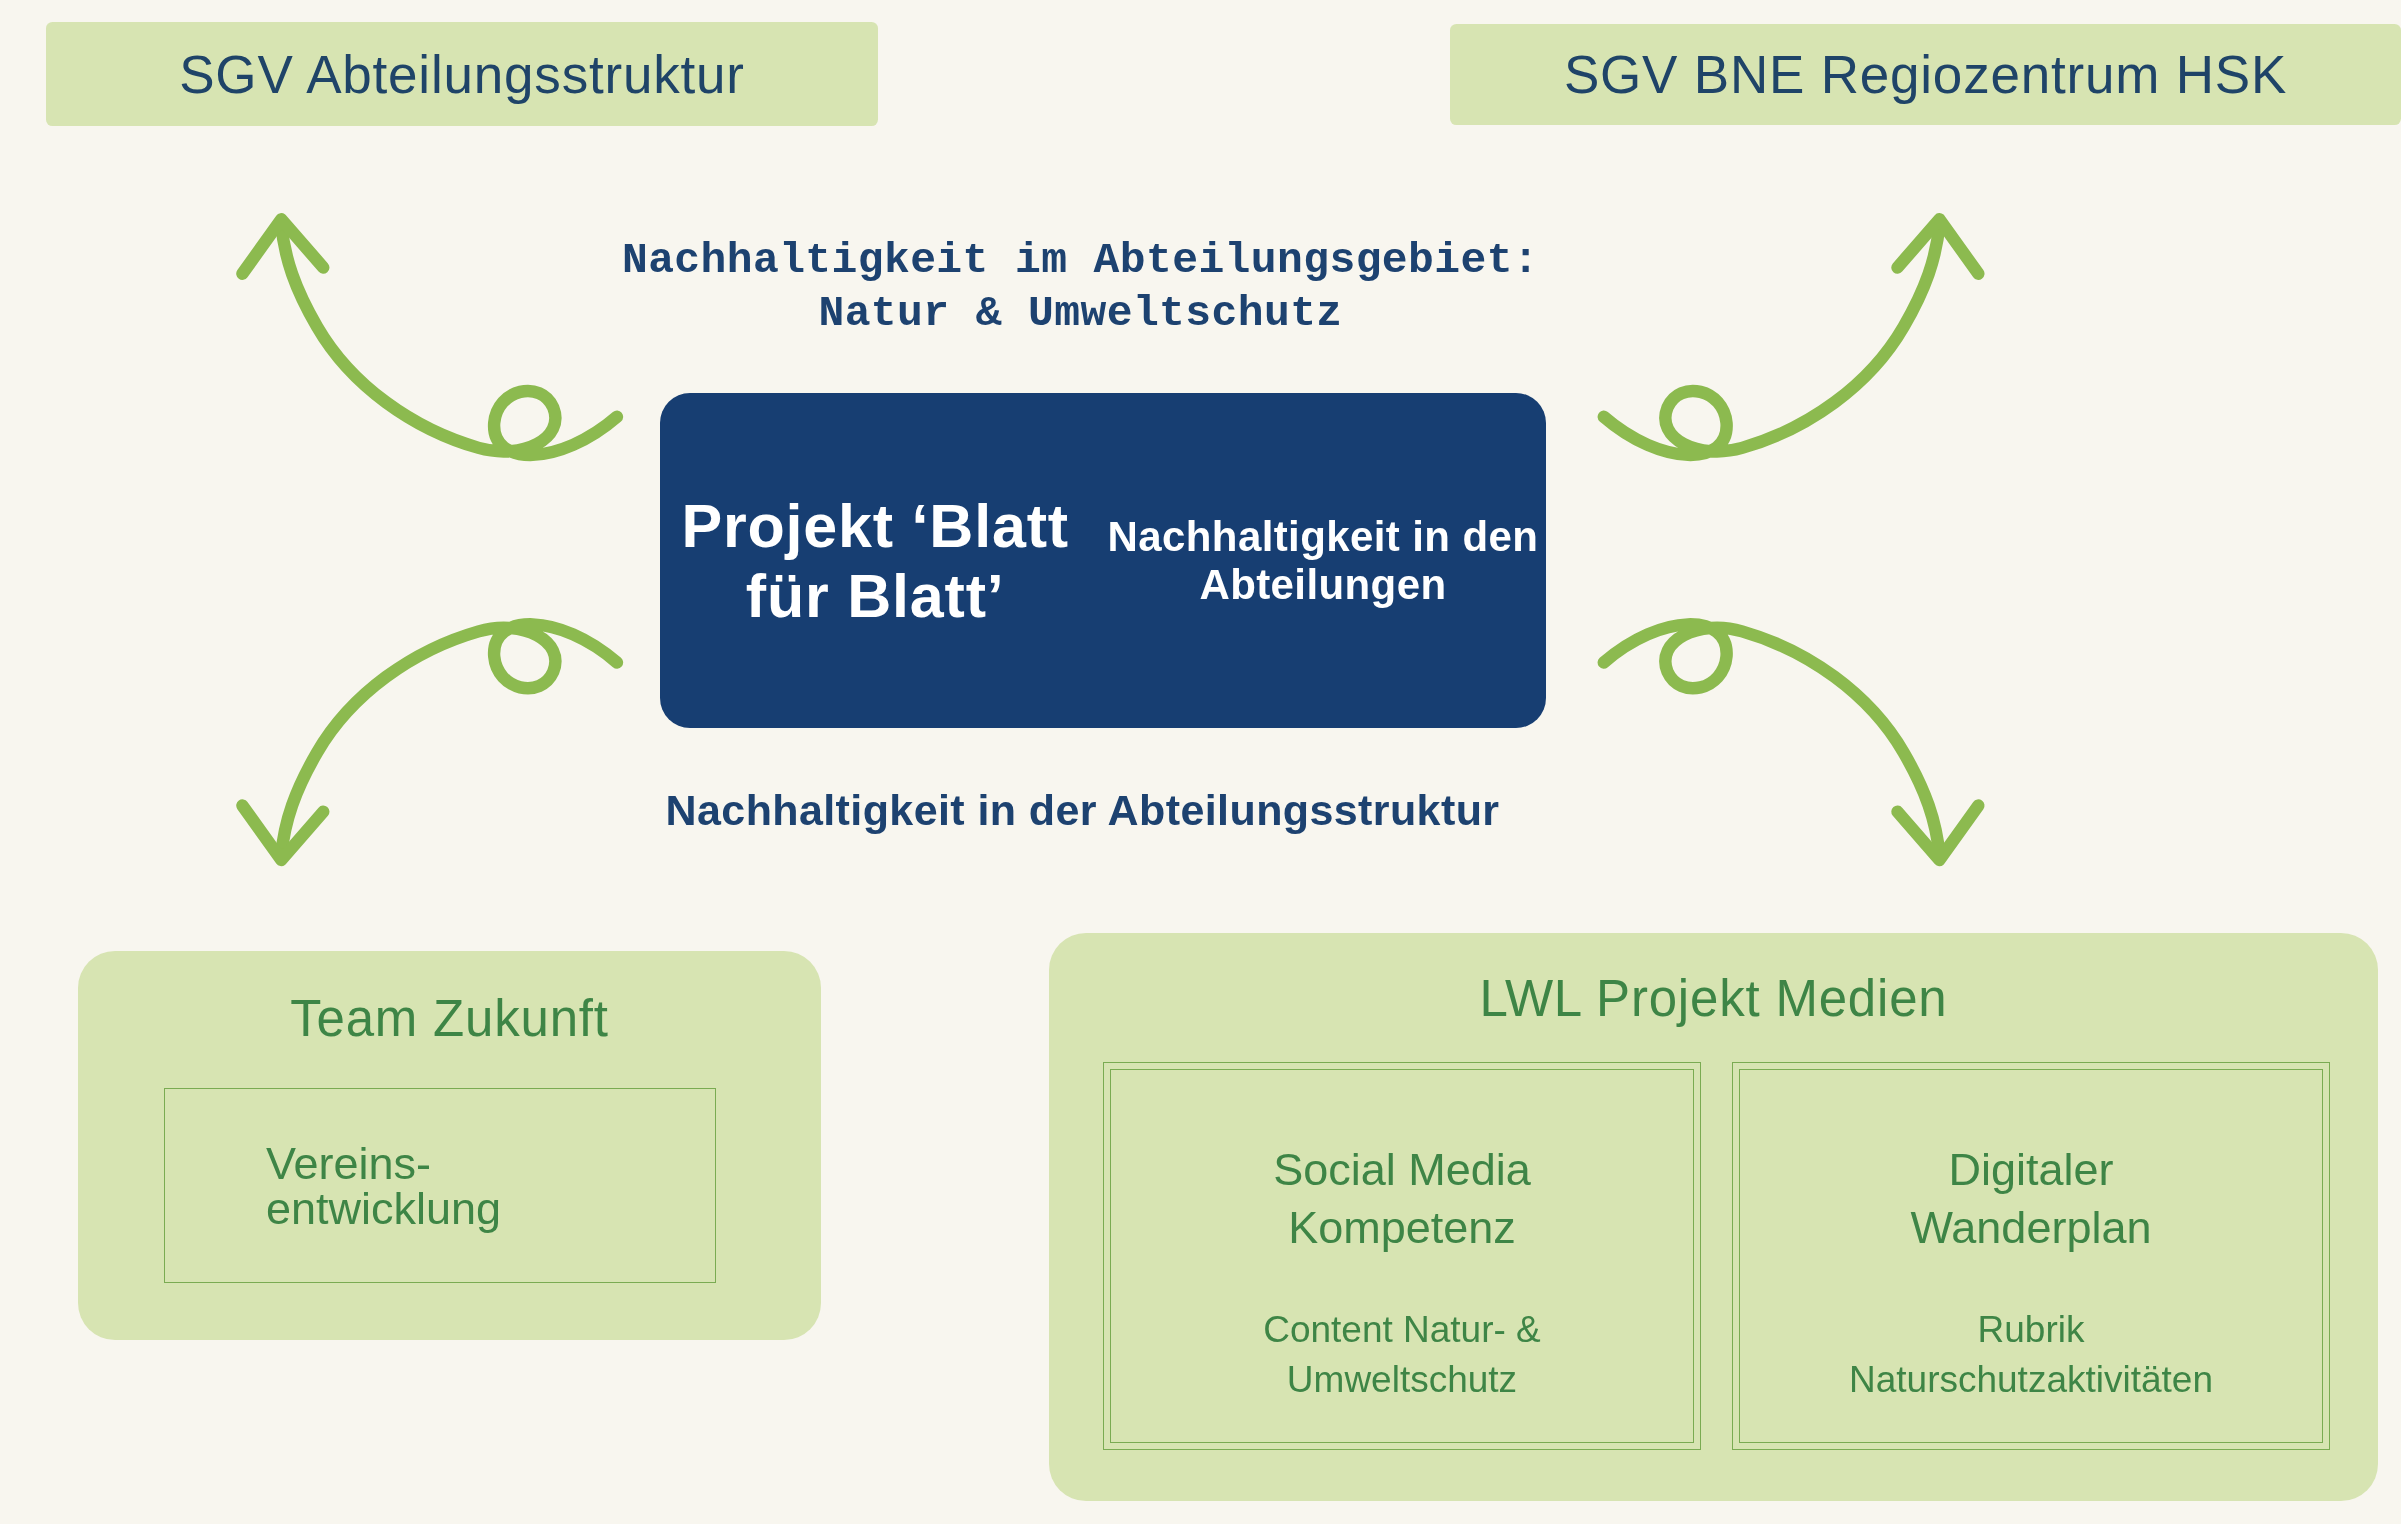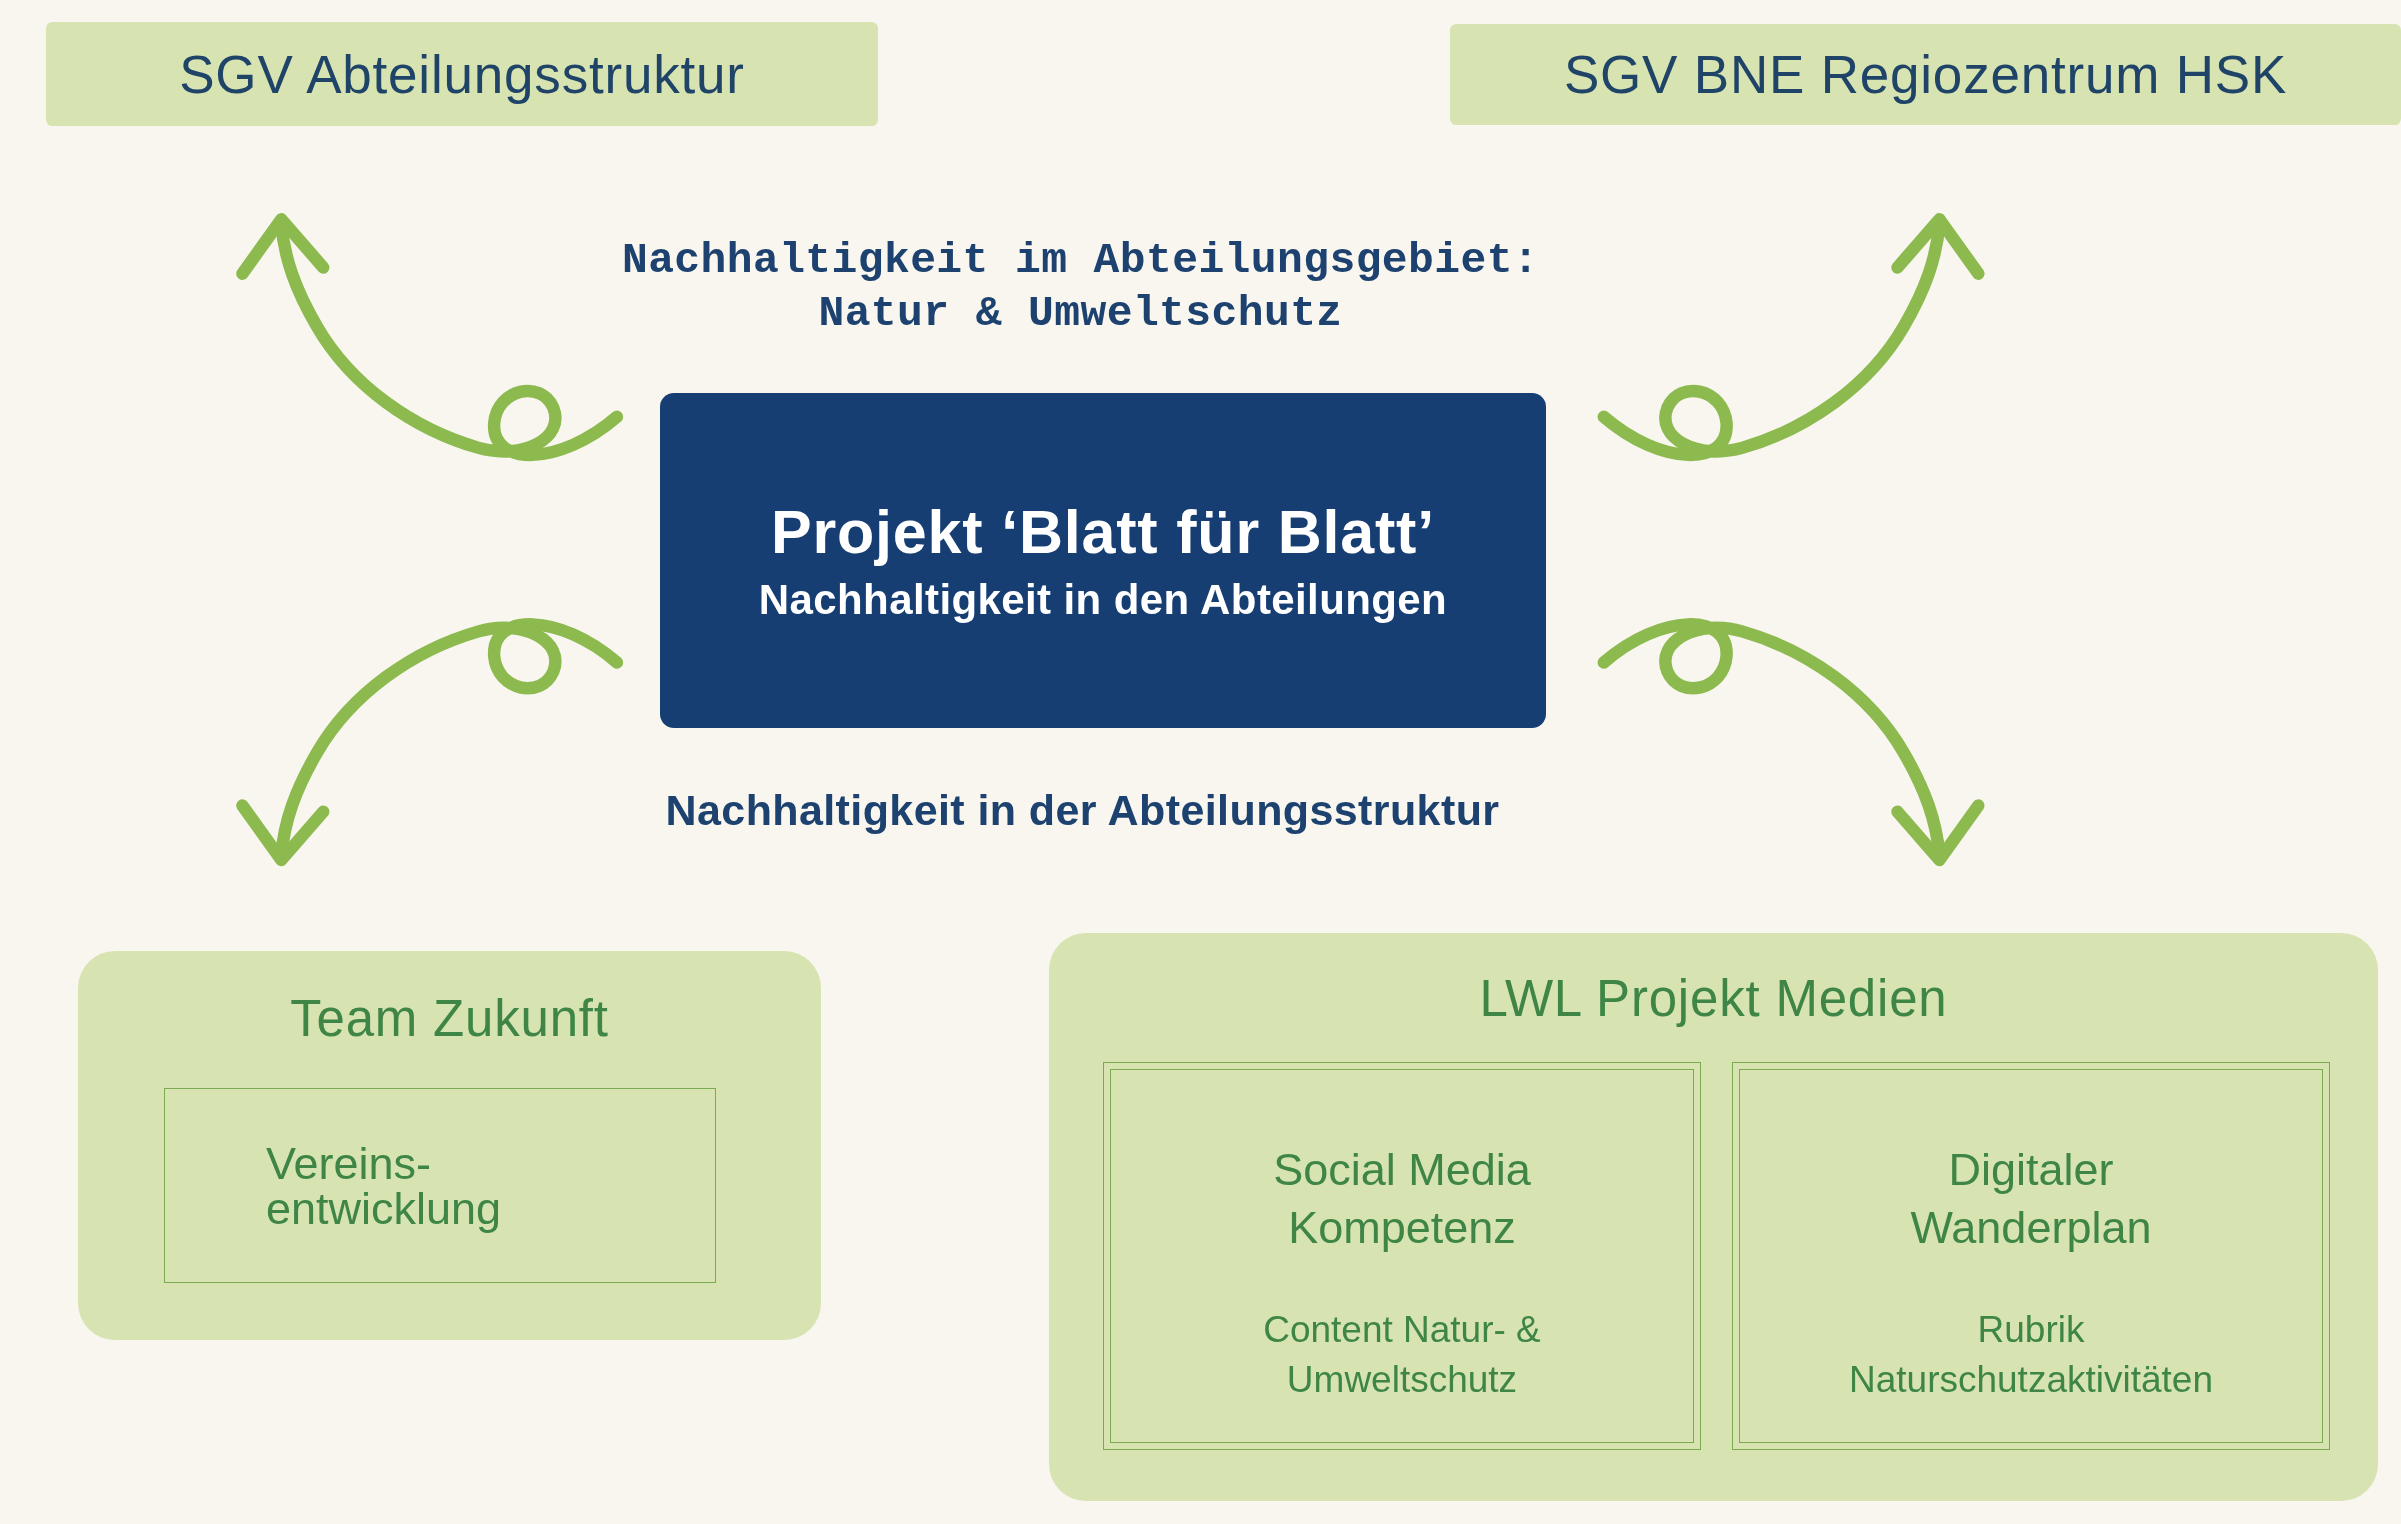--- a/index.html
+++ b/index.html
@@ -57,22 +57,22 @@
     letter-spacing:0.4px;
   }
   .upper-heading{left:480px;top:234px;width:1201px;font-family:Liberation Mono, monospace;}
   .lower-heading{left:482px;top:784px;width:1201px;}
 
   
   .hero{
     position:absolute;
     left:660px;top:393px;width:886px;height:335px;
     background:var(--navy);
-    border-radius:14px;
-    display:flex;flex-direction:column;align-items:center;justify-content:center;
+    border-radius:30px;
+    display:flex;flex-direction:row;align-items:center;justify-content:center;
     text-align:center;
     color:var(--white);
     gap:9.6px;
   }
   .hero-title{font-size:61px;font-weight:700;letter-spacing:0.8px;}
   .hero-subtitle{font-size:42px;font-weight:700;letter-spacing:0.4px;}
 
   
   .panel{
     position:absolute;

